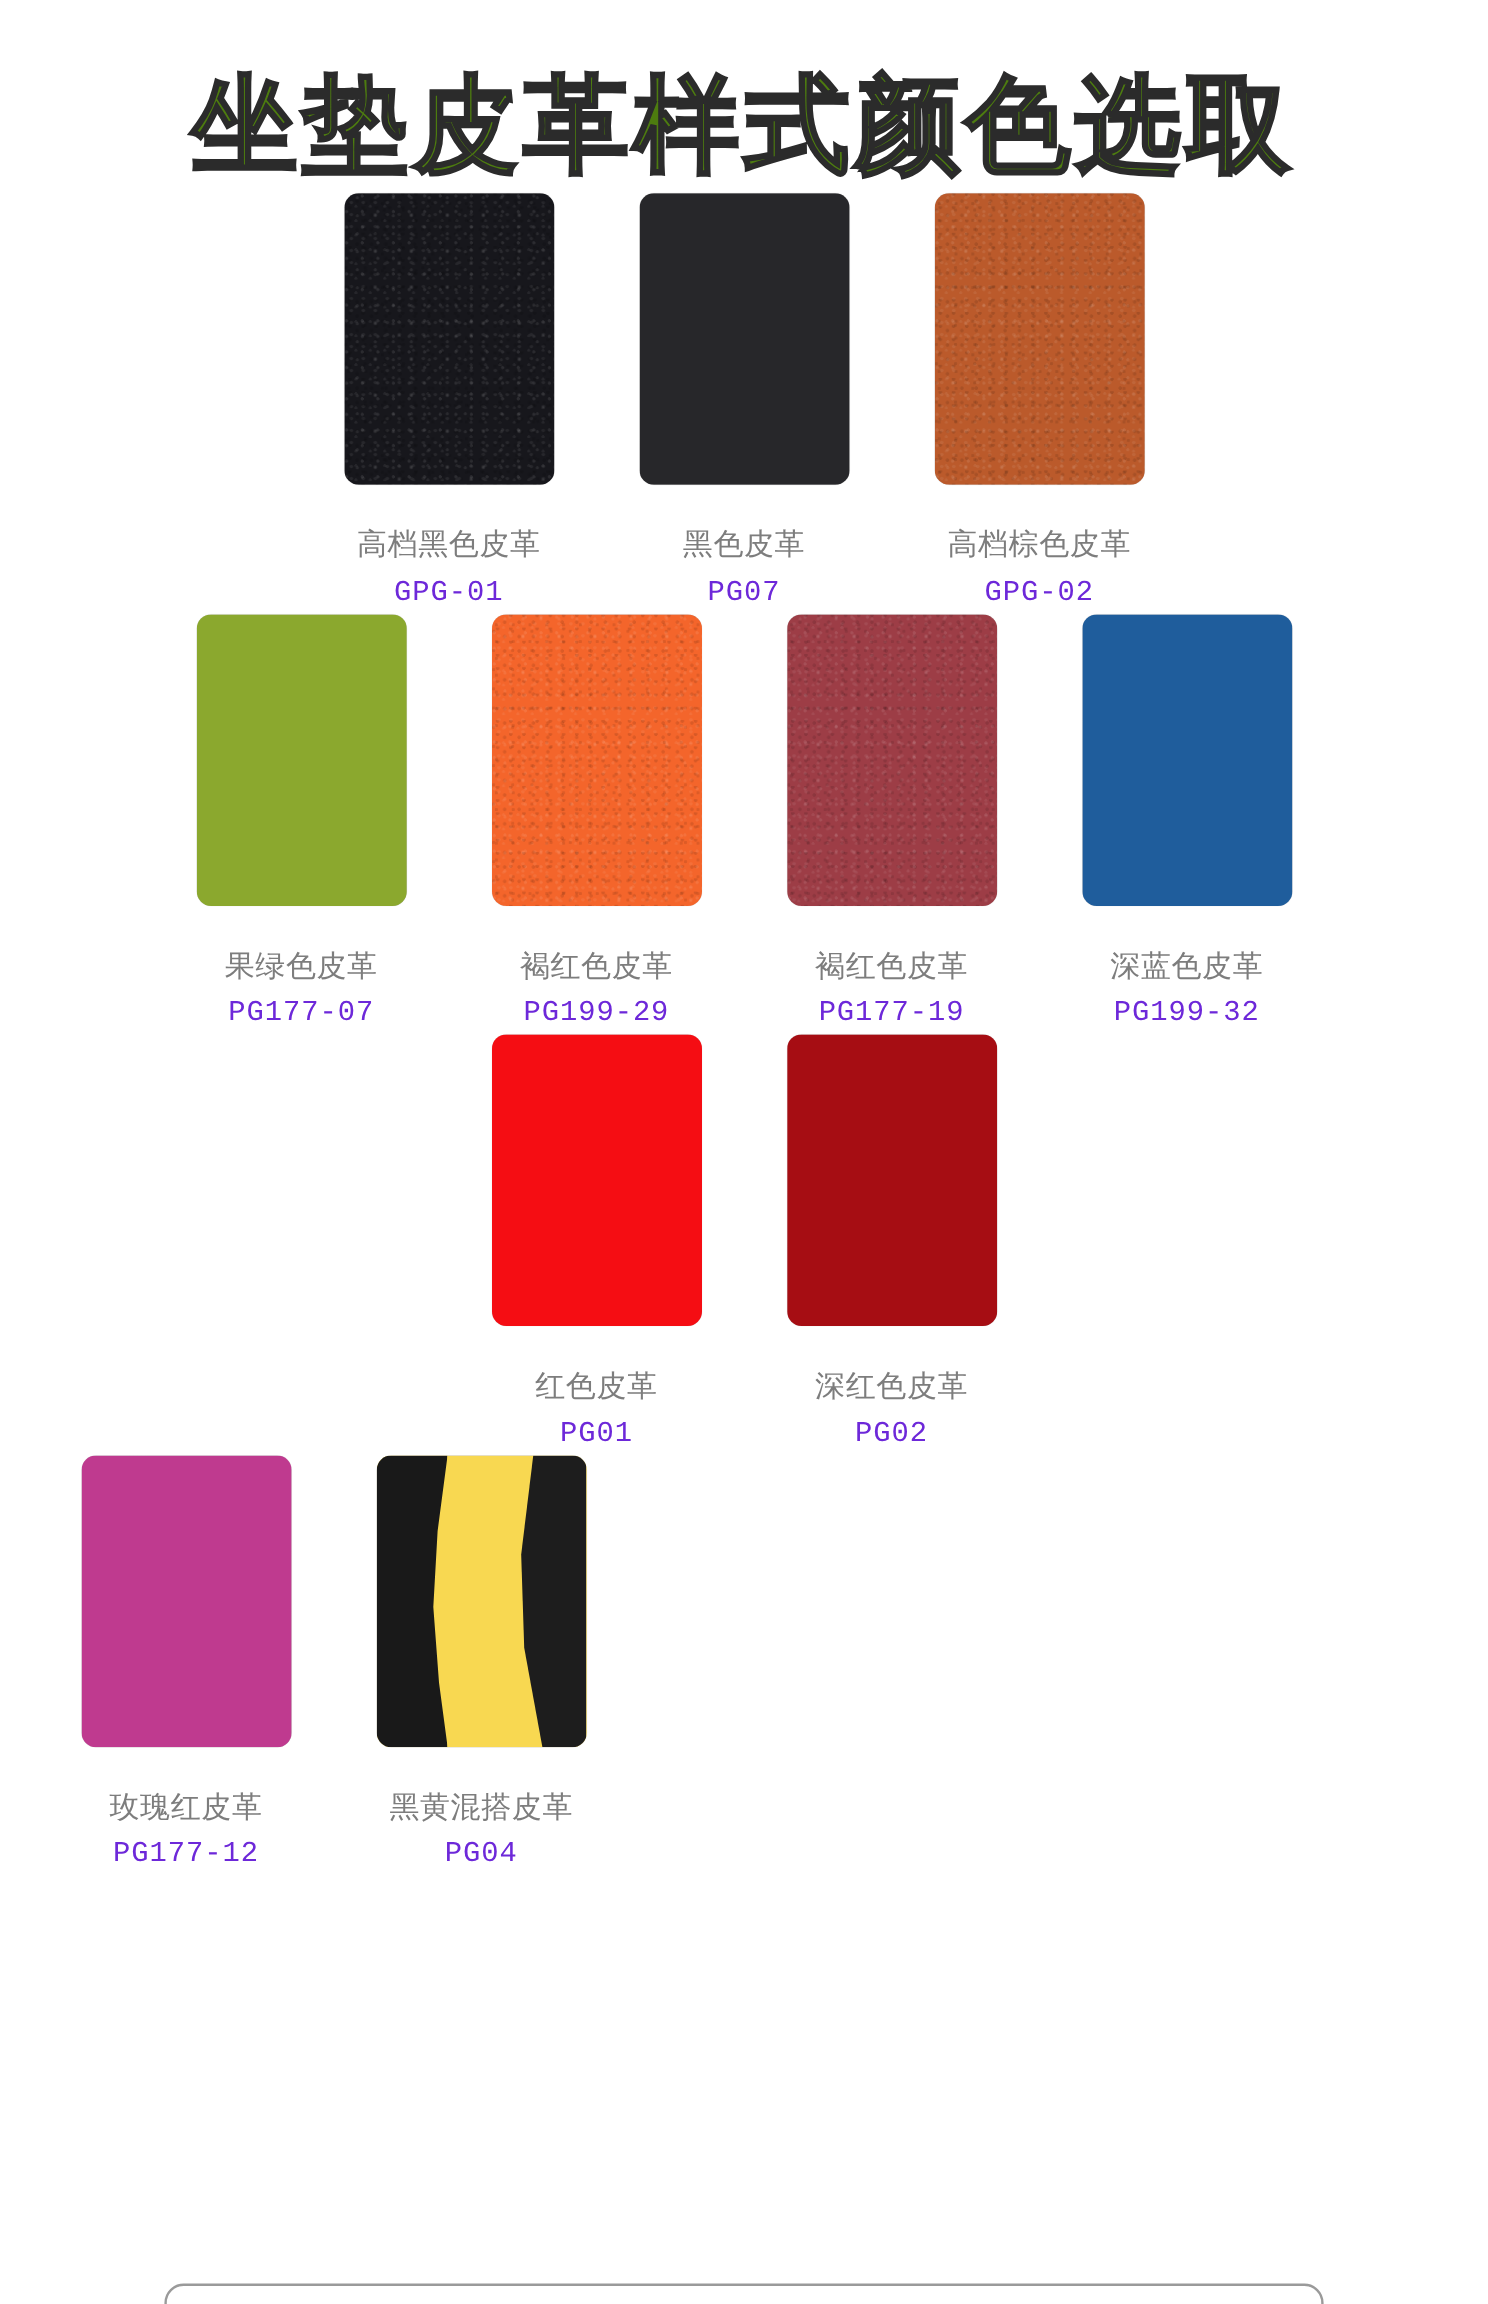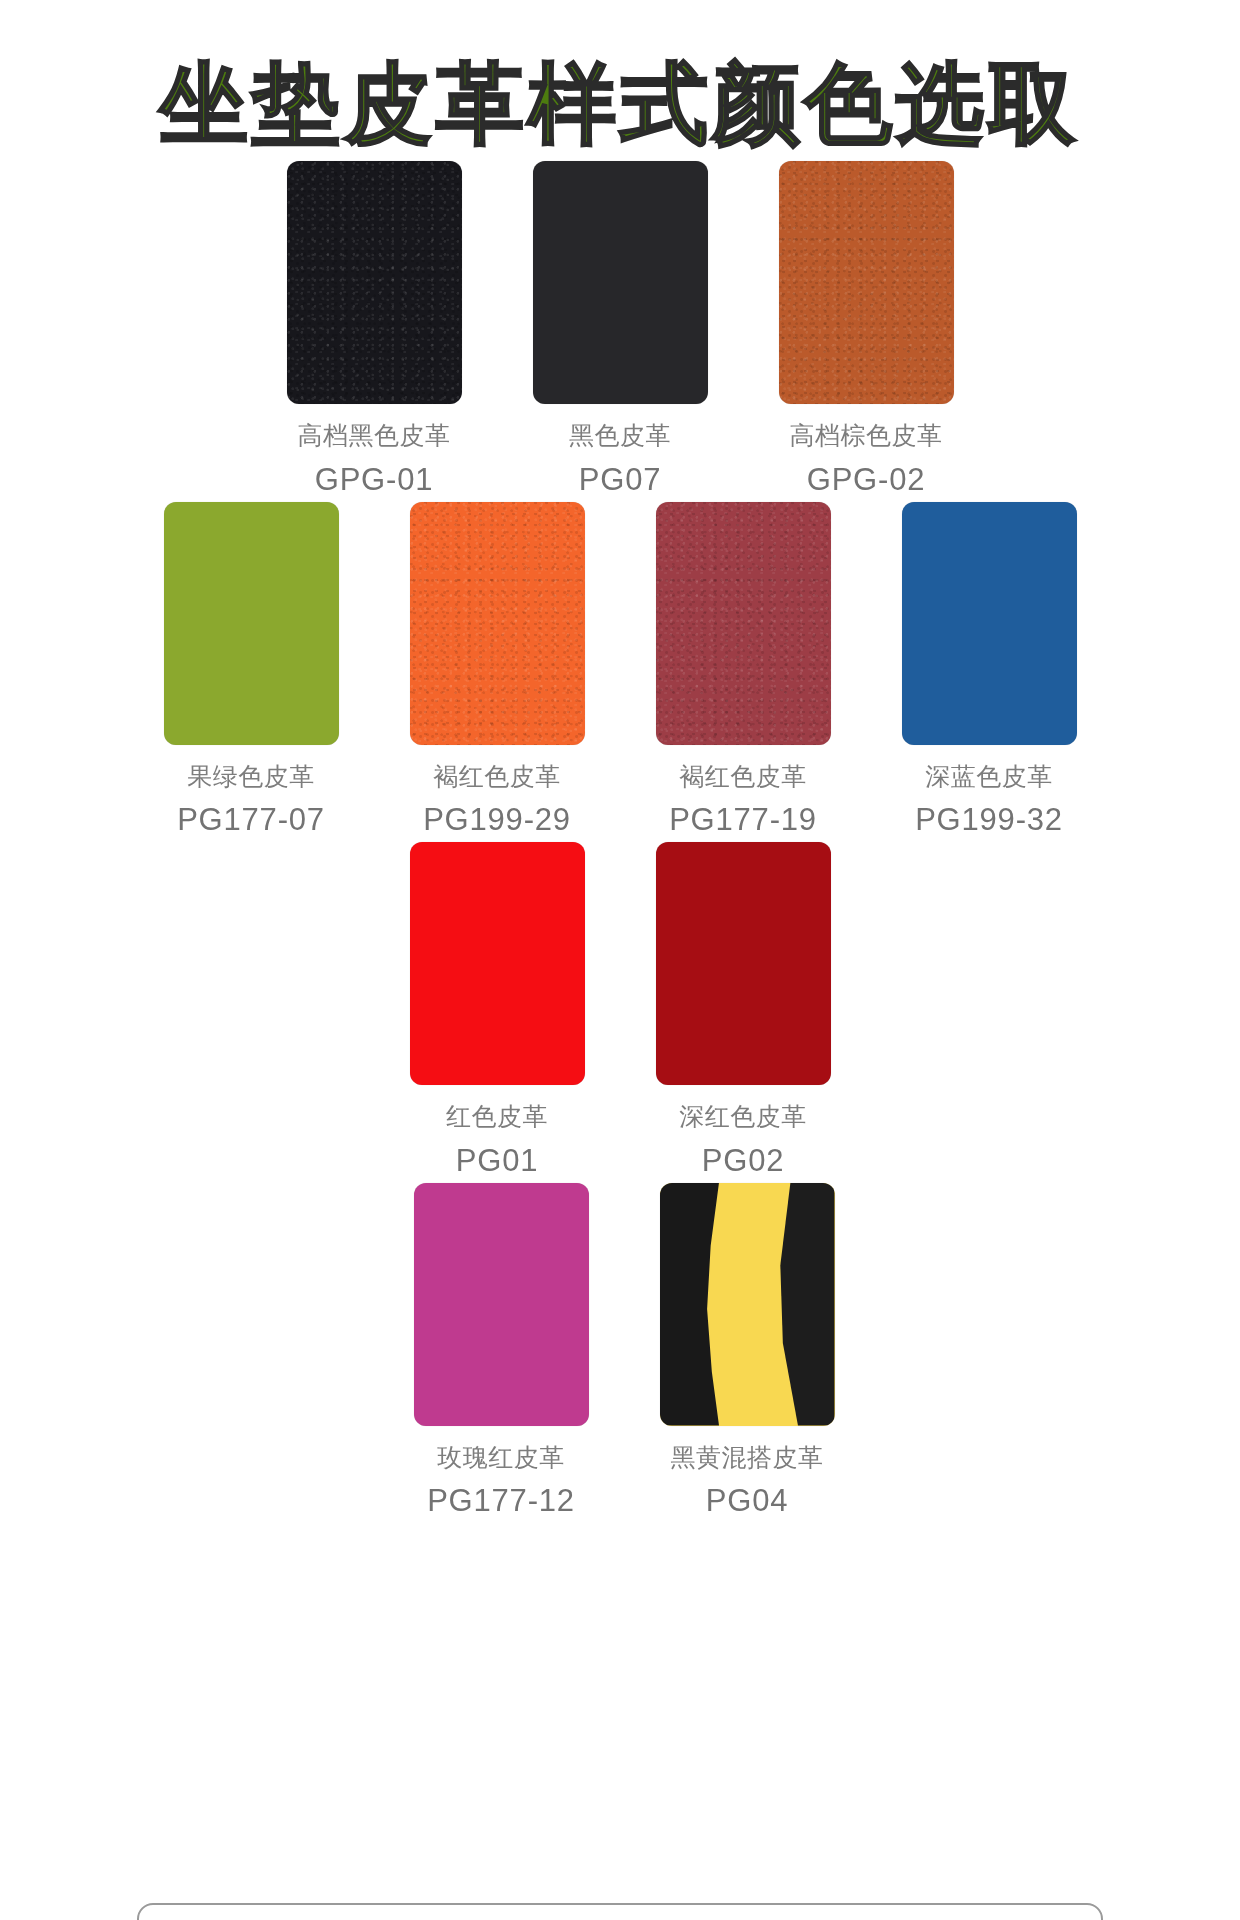--- a/index.html
+++ b/index.html
@@ -43,21 +43,21 @@
   .grid {
     width: 100%;
     padding: 0 24px;
   }
   .row {
     display: flex;
     justify-content: center;
     align-items: flex-start;
     width: 100%;
   }
-  .row-4 { justify-content: center; padding-left: 8px; }
+  .row-4 { justify-content: flex-start; padding-left: 8px; }
 
   .cell {
     width: 246px;
     display: flex;
     flex-direction: column;
     align-items: center;
   }
   .row-4 .cell { width: 246px; }
 
   
@@ -112,33 +112,33 @@
   }
   .dual .band-right {
     position: absolute;
     right: 0; top: 0; bottom: 0;
     width: 30%;
   }
   .dual .band-mid { position: absolute; inset: 0; }
 
   
   .label {
-    margin-top: 14px;
+    margin-top: 34px;
     text-align: center;
     color: #7d7d7d;
     font-size: 25px;
     line-height: 1.42;
     letter-spacing: .5px;
-    font-family: Liberation Sans, sans-serif;
+    font-family: Liberation Mono, monospace;
   }
   .label .code {
     display: block;
     margin-top: 4px;
-    font-size: 31px;
-    color: #737373;
+    font-size: 24px;
+    color: #6d28d9;
     letter-spacing: .8px;
   }
 
   
   .note-box {
     position: absolute;
     left: 137px;
     top: 1903px;
     width: 966px;
     height: 120px;

